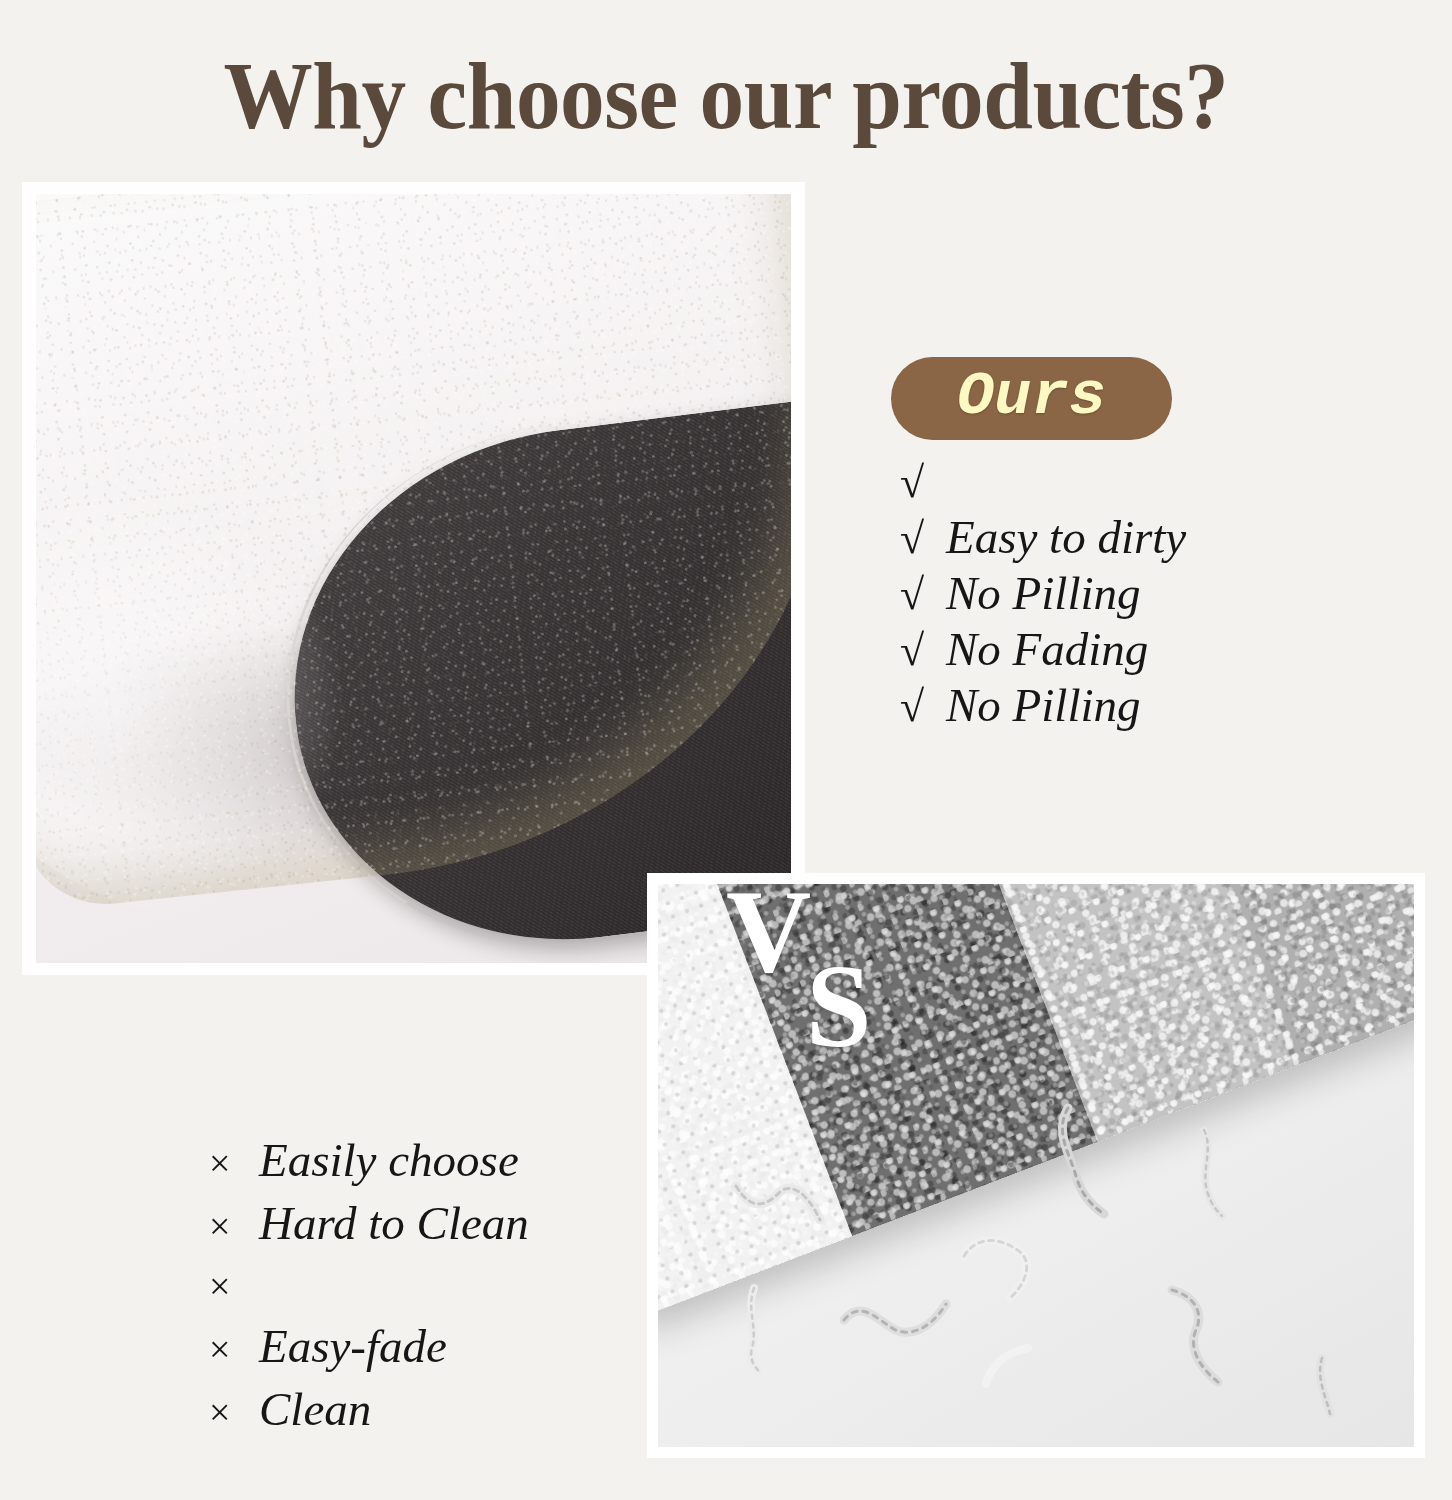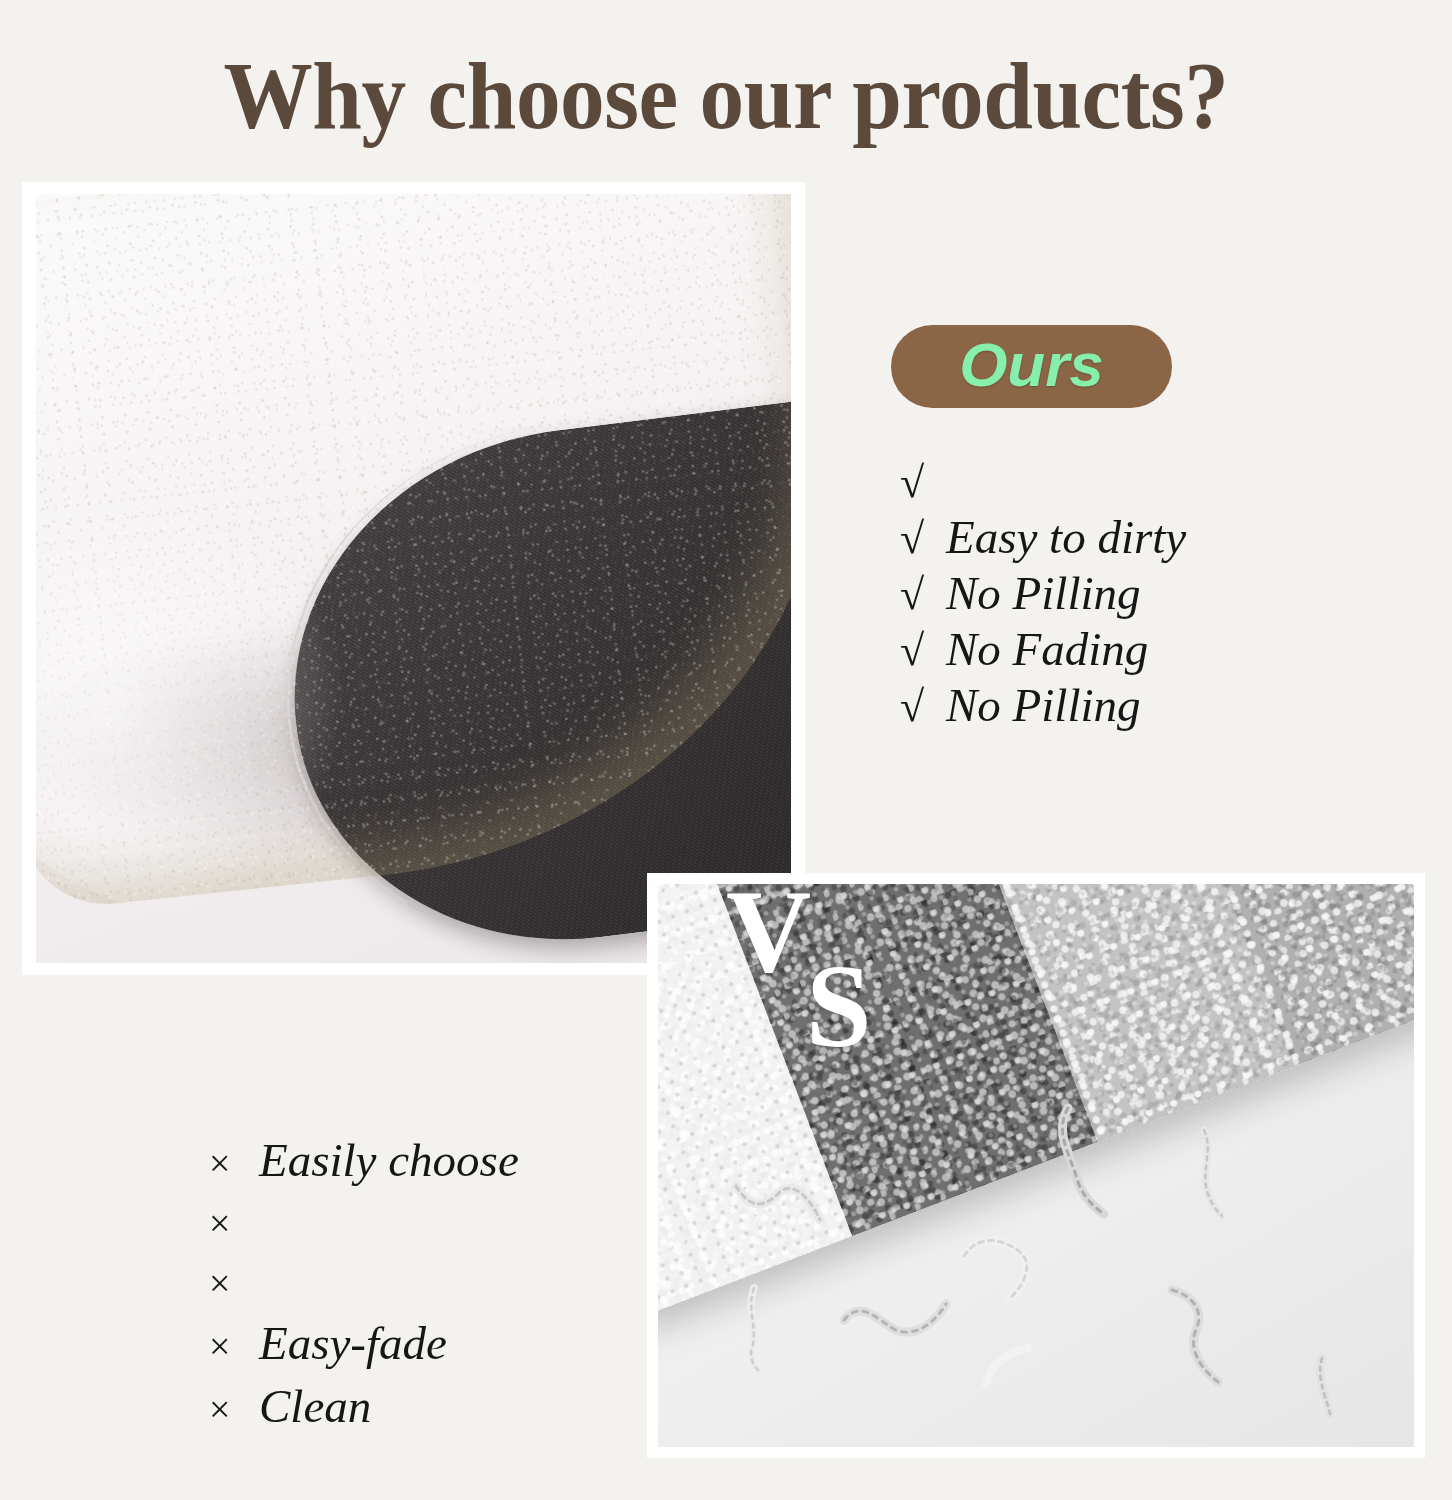--- a/index.html
+++ b/index.html
@@ -269,25 +269,26 @@
   #vs-v { left: 726px; top: 873px; font-size: 118px; }
   #vs-s { left: 806px; top: 948px; font-size: 118px; }
 
   
   .badge {
     position: absolute;
     display: flex;
     align-items: center;
     justify-content: center;
     border-radius: 999px;
-    color: #86efac;
-    font-family: Liberation Sans, sans-serif;
+    color: #fef9c3;
+    font-family: Liberation Mono, monospace;
     font-style: italic;
     font-weight: bold;
     text-shadow: 0 1px 2px rgba(0,0,0,0.22);
+    margin-top: 32px;
   }
   #badge-ours {
     left: 891px;
     top: 325px;
     width: 281px;
     height: 83px;
     background: #8a6546;
     font-size: 62px;
     padding-bottom: 4px;
     box-sizing: border-box;
@@ -459,20 +460,21 @@
   </ul>
 
 
   <ul class="feature-list" id="list-others">
     <li class="feature-item">
       <span class="mark">×</span>
       <span class="feature-text">Easily choose</span>
     </li>
     <li class="feature-item">
       <span class="mark">×</span>
+      <span class="feature-text">Hard to Clean</span>
     </li>
     <li class="feature-item">
       <span class="mark">×</span>
     </li>
     <li class="feature-item">
       <span class="mark">×</span>
       <span class="feature-text">Easy-fade</span>
     </li>
     <li class="feature-item">
       <span class="mark">×</span>

